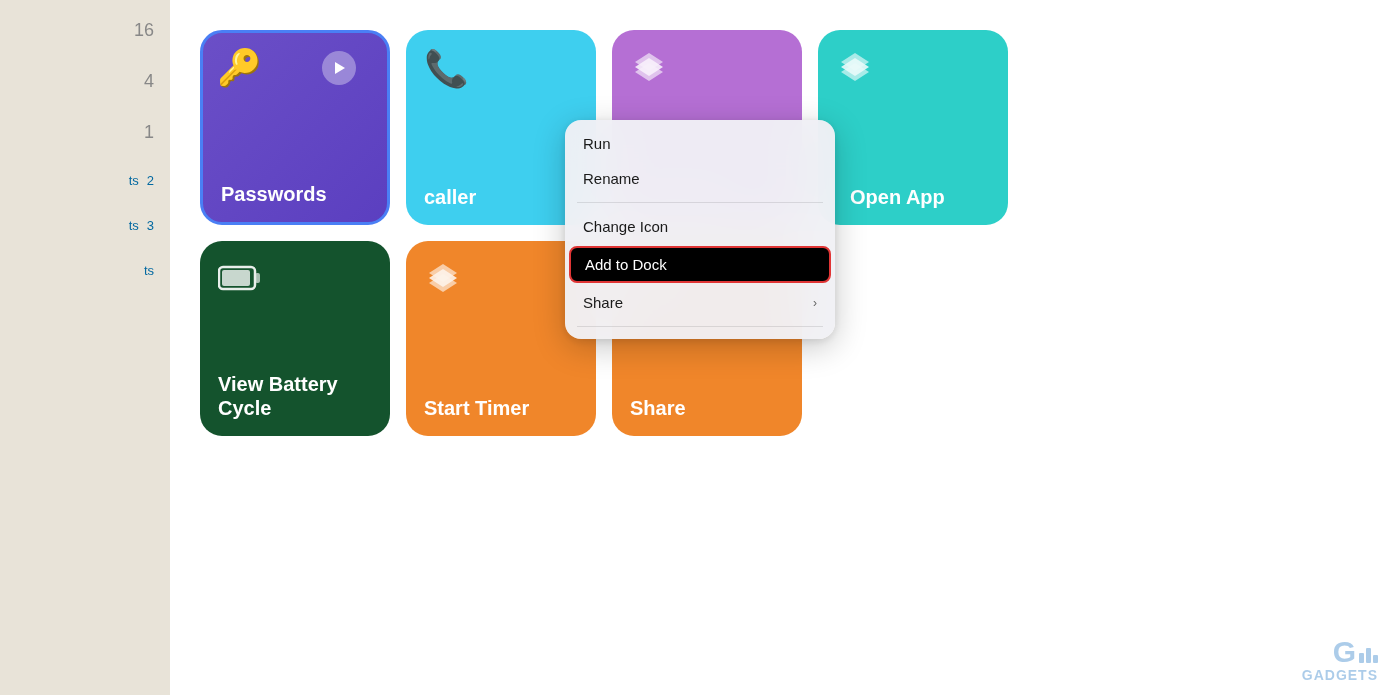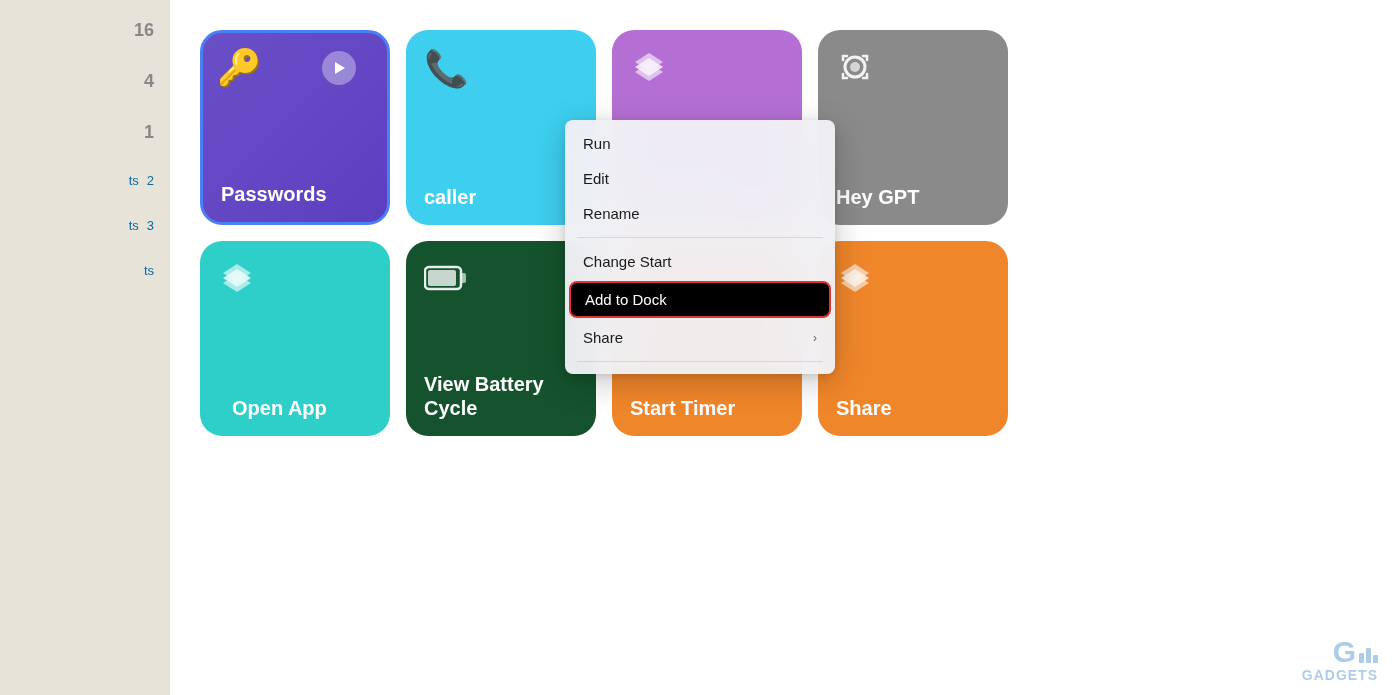--- a/index.html
+++ b/index.html
@@ -20,21 +20,21 @@
       flex-shrink: 0;
       display: flex;
       flex-direction: column;
       align-items: flex-end;
       padding: 20px 16px;
       gap: 30px;
     }
     .sidebar-number {
       font-size: 18px;
       color: #888;
-      font-weight: 700;
+      font-weight: 400;
     }
     .sidebar-item {
       display: flex;
       align-items: flex-start;
       gap: 8px;
       color: #0369a1;
       font-size: 13px;
     }
 
     
@@ -139,21 +139,21 @@
     }
 
     
     .context-menu {
       position: absolute;
       top: 120px;
       left: 395px;
       background: rgba(240, 240, 245, 0.96);
       backdrop-filter: blur(20px);
       -webkit-backdrop-filter: blur(20px);
-      border-radius: 8px;
+      border-radius: 16px;
       box-shadow: 0 8px 32px rgba(0,0,0,0.22), 0 2px 8px rgba(0,0,0,0.1);
       width: 270px;
       overflow: hidden;
       z-index: 100;
     }
 
     .menu-section {
       padding: 6px 0;
     }
 
@@ -284,33 +284,20 @@
       <span class="app-icon layers-icon">
         <svg width="38" height="38" viewBox="0 0 38 38" fill="none">
           <path d="M5 19L19 10L33 19L19 28L5 19Z" fill="white" opacity="0.9"></path>
           <path d="M5 24L19 15L33 24L19 33L5 24Z" fill="white" opacity="0.65"></path>
           <path d="M5 14L19 5L33 14L19 23L5 14Z" fill="white" opacity="0.65"></path>
         </svg>
       </span>
       <span class="app-name">Facebook</span>
     </div>
 
-    <div class="app-tile tile-heygpt">
-      <span class="app-icon">
-        <svg width="38" height="38" viewBox="0 0 38 38" fill="none">
-          <circle cx="19" cy="19" r="10" stroke="white" stroke-width="3" fill="none"></circle>
-          <circle cx="19" cy="19" r="5" fill="white" opacity="0.7"></circle>
-          <path d="M7 12 L7 8 L11 8" stroke="white" stroke-width="2.5" stroke-linecap="round"></path>
-          <path d="M31 12 L31 8 L27 8" stroke="white" stroke-width="2.5" stroke-linecap="round"></path>
-          <path d="M7 26 L7 30 L11 30" stroke="white" stroke-width="2.5" stroke-linecap="round"></path>
-          <path d="M31 26 L31 30 L27 30" stroke="white" stroke-width="2.5" stroke-linecap="round"></path>
-        </svg>
-      </span>
-      <span class="app-name">Hey GPT</span>
-    </div>
 
     <div class="app-tile tile-openapp">
       <span class="app-icon layers-icon">
         <svg width="38" height="38" viewBox="0 0 38 38" fill="none">
           <path d="M5 19L19 10L33 19L19 28L5 19Z" fill="white" opacity="0.9"></path>
           <path d="M5 24L19 15L33 24L19 33L5 24Z" fill="white" opacity="0.65"></path>
           <path d="M5 14L19 5L33 14L19 23L5 14Z" fill="white" opacity="0.65"></path>
         </svg>
       </span>
       <span class="app-name">Open App</span>
@@ -348,26 +335,25 @@
         </svg>
       </span>
       <span class="app-name">Share</span>
     </div>
 
   </div>
 
   <div class="context-menu">
     <div class="menu-section">
       <div class="menu-item">Run</div>
-      <div class="menu-item">Edit</div>
       <div class="menu-item">Rename</div>
     </div>
     <div class="menu-divider"></div>
     <div class="menu-section">
-      <div class="menu-item">Change Start</div>
+      <div class="menu-item">Change Icon</div>
       <div class="menu-item highlighted">Add to Dock</div>
       <div class="menu-item">
         <span>Share</span>
         <span class="chevron">›</span>
       </div>
     </div>
     <div class="menu-divider"></div>
     <div class="menu-section">
     </div>
   </div>

